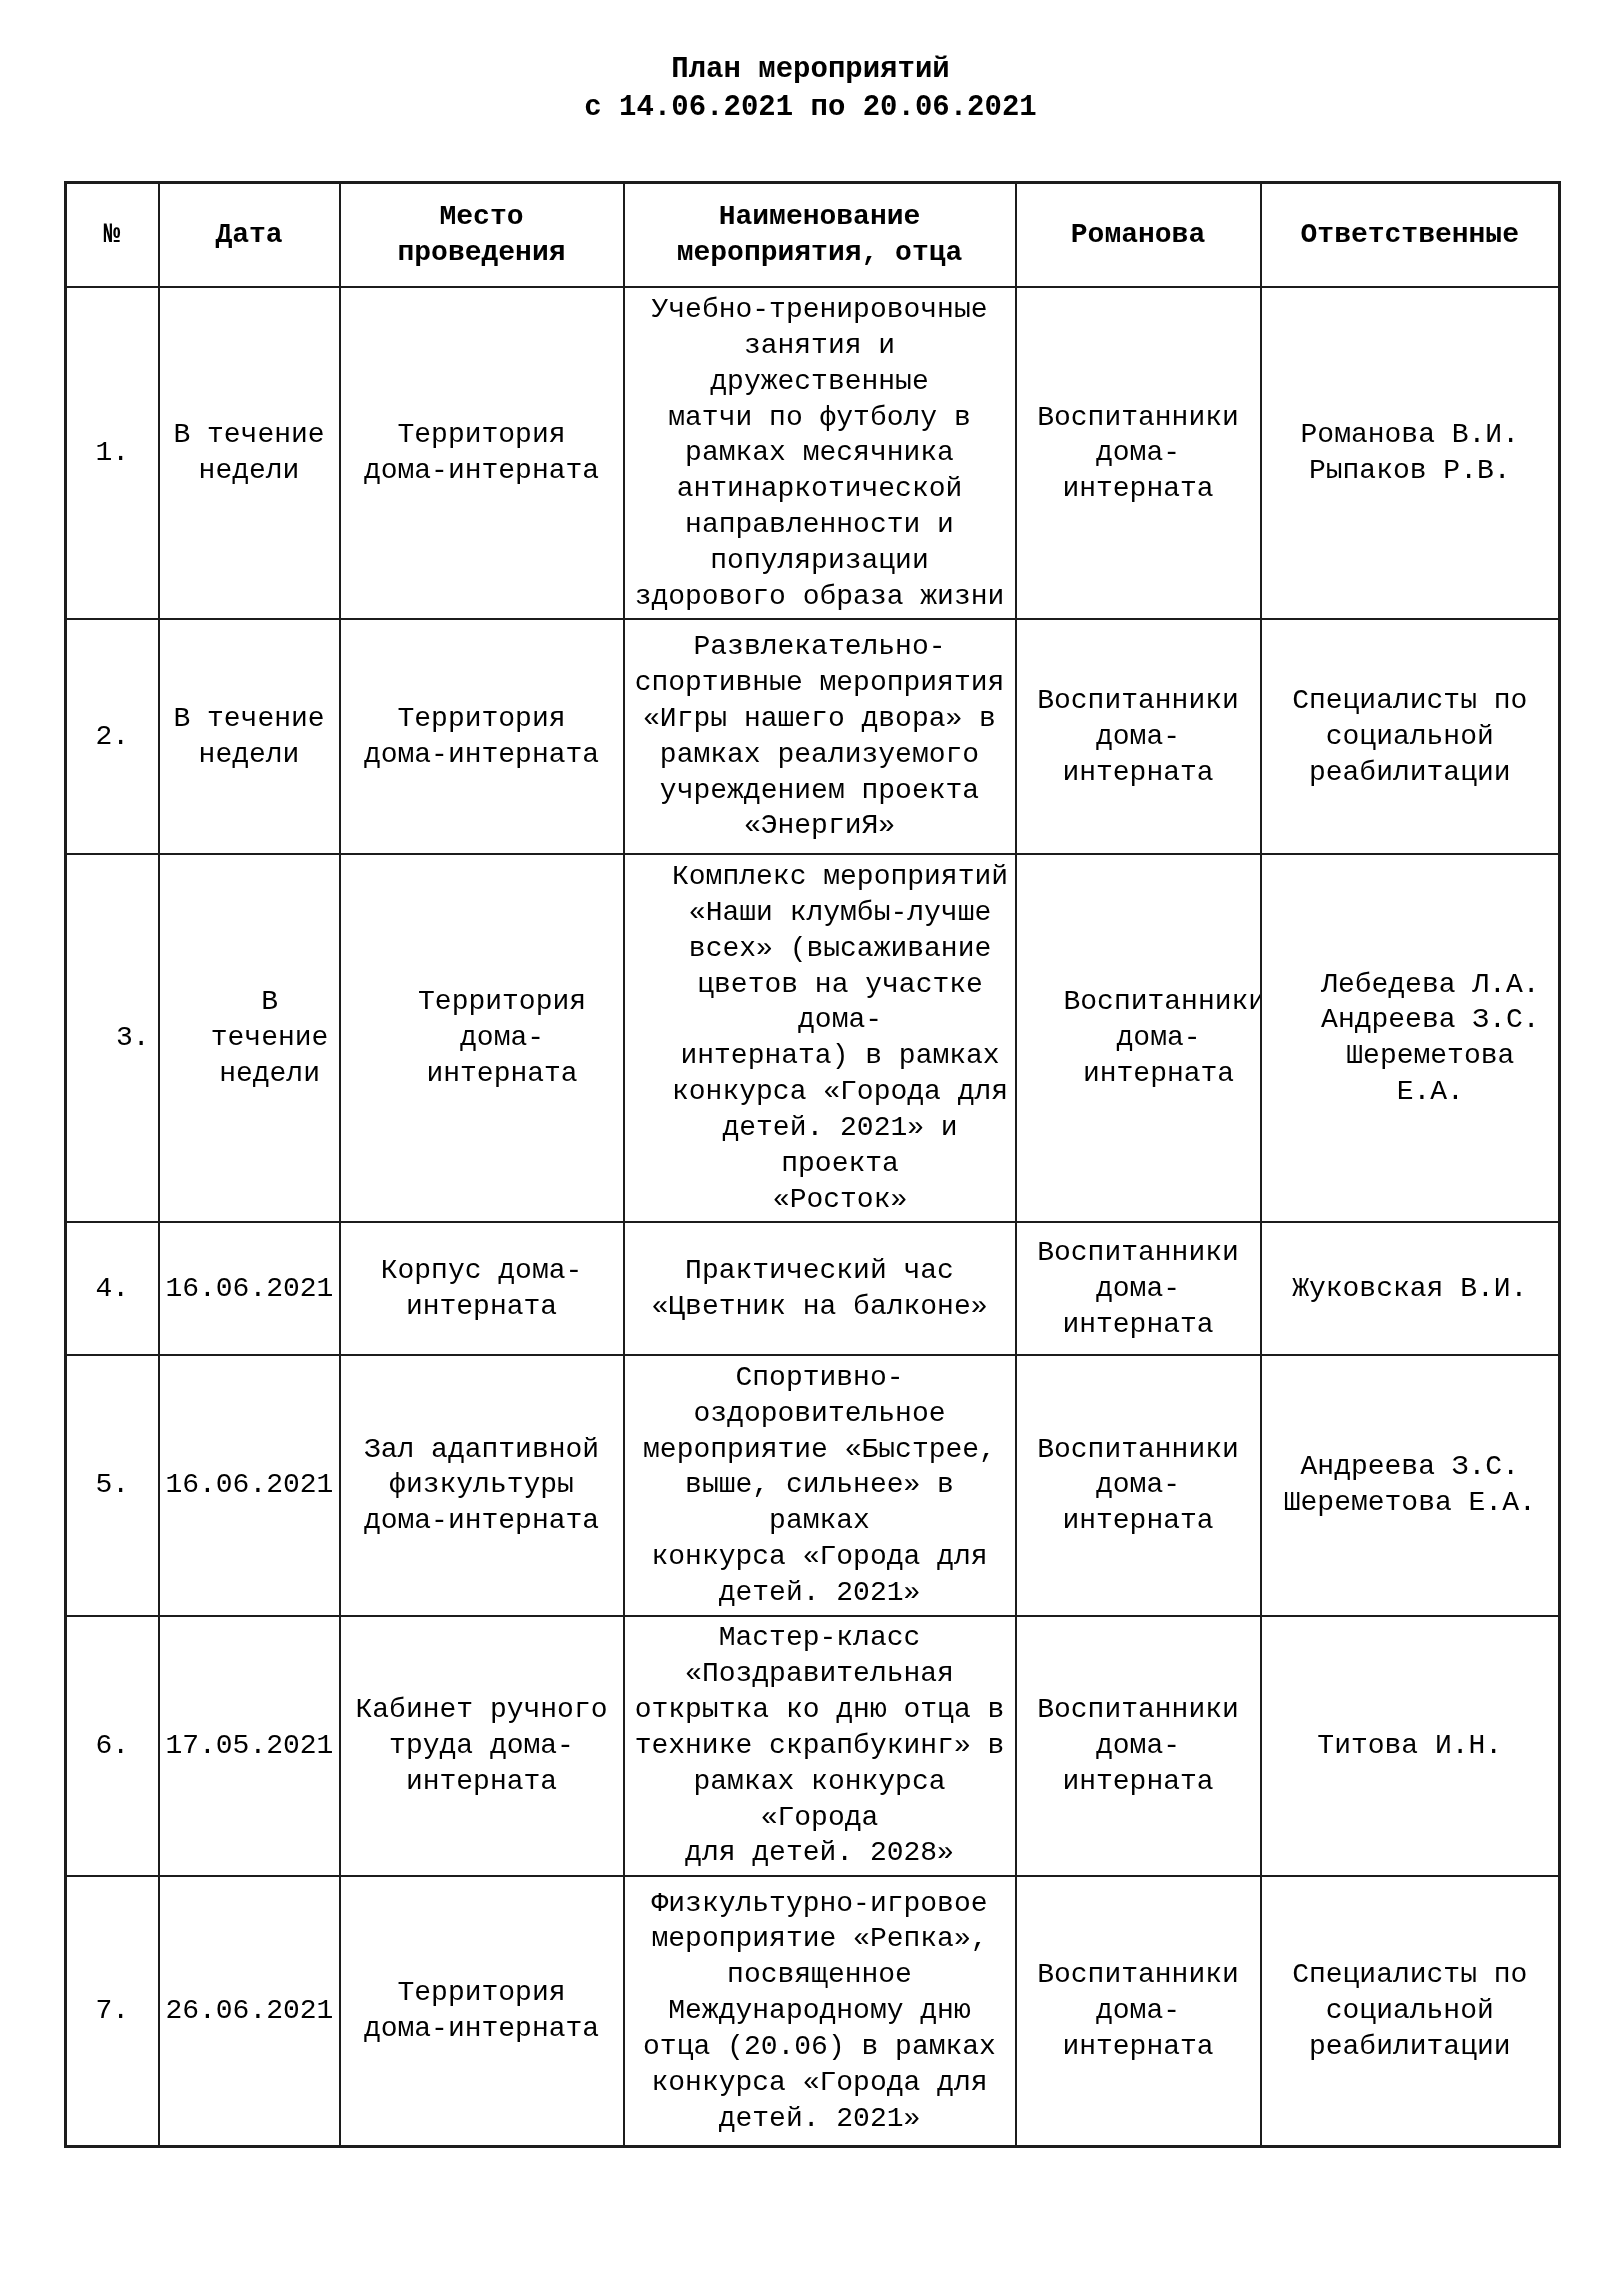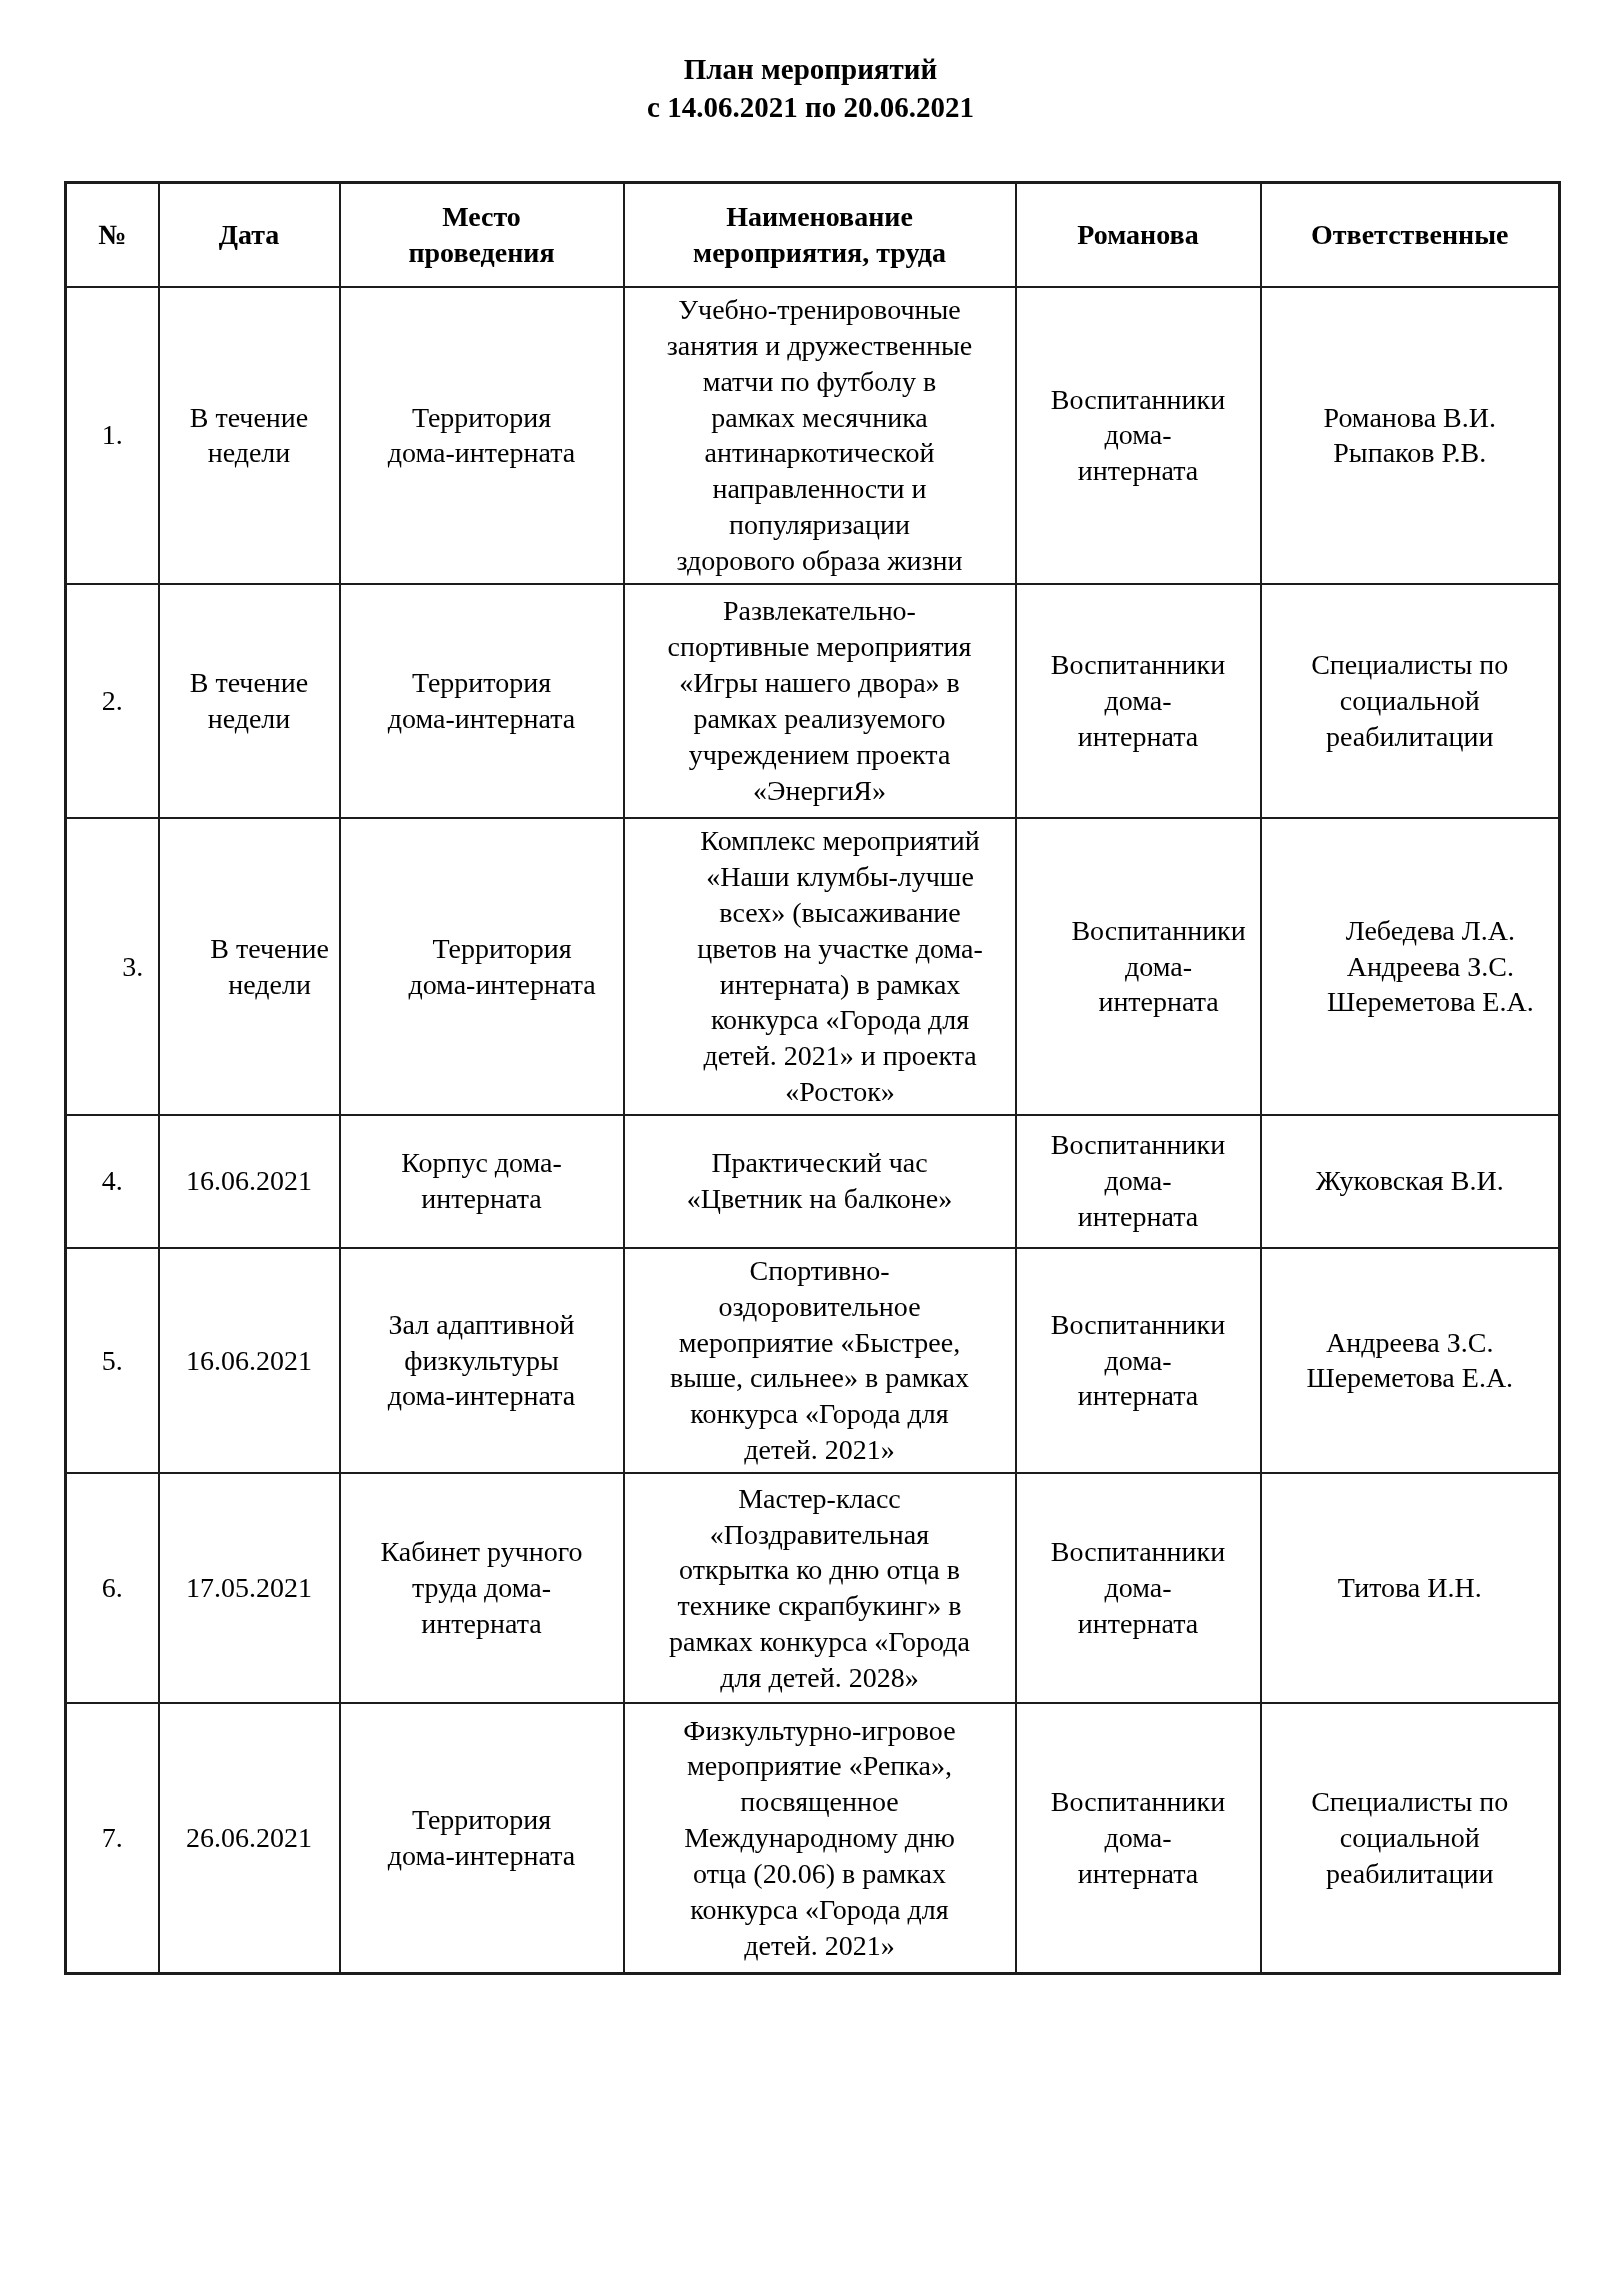--- a/index.html
+++ b/index.html
@@ -5,21 +5,21 @@
   html, body {
     margin: 0;
     padding: 0;
     background: #ffffff;
   }
   .page {
     position: relative;
     width: 1621px;
     height: 2293px;
     background: #ffffff;
-    font-family: Liberation Serif, serif;
+    font-family: Liberation Mono, monospace;
     color: #000000;
     overflow: hidden;
   }
   .doc-title {
     margin-top: 51px;
     text-align: center;
     font-weight: bold;
     font-size: 29px;
     line-height: 1.3;
     white-space: pre-line;
@@ -76,21 +76,21 @@
         <col class="c-part">
         <col class="c-resp">
     </colgroup>
     <thead>
       <tr>
         <th>№</th>
         <th>Дата</th>
         <th>Место
 проведения</th>
         <th>Наименование
-мероприятия, труда</th>
+мероприятия, отца</th>
         <th>Романова</th>
         <th>Ответственные</th>
       </tr>
     </thead>
     <tbody>
       <tr class="r1">
         <td>1.</td>
         <td>В течение
 недели</td>
         <td>Территория

